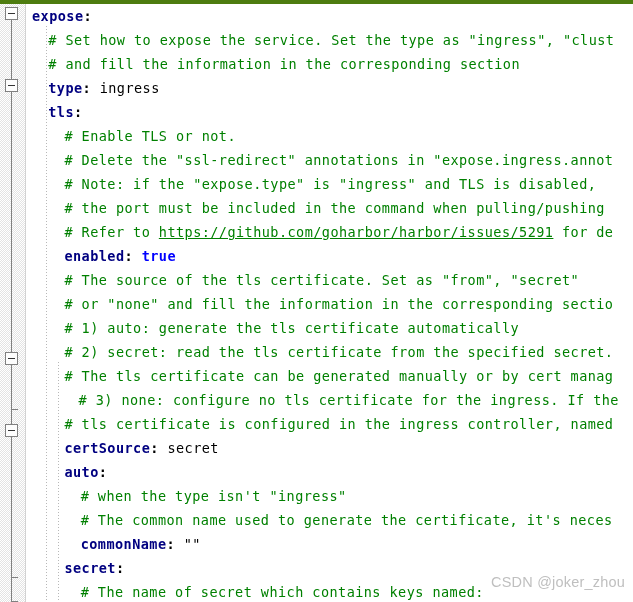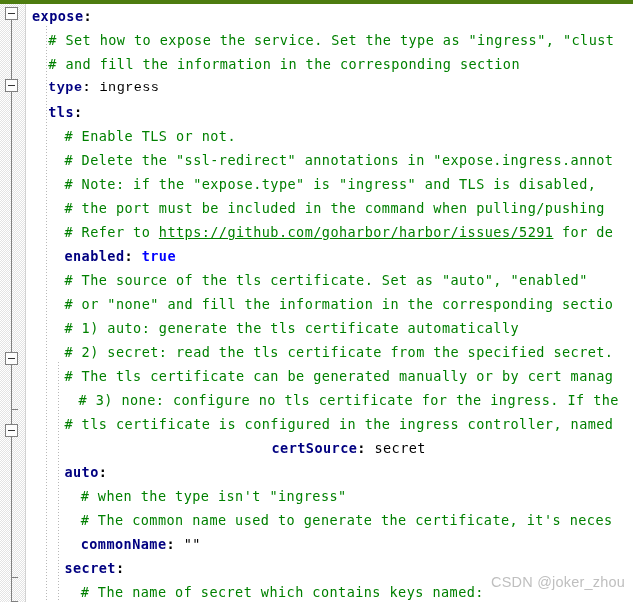--- a/index.html
+++ b/index.html
@@ -158,36 +158,36 @@
 
   <div class="code">
     <div id="guide-layer">
         <div class="indent-guide" style="left: 20px; top: 22px; height: 576px;"></div>
         <div class="indent-guide" style="left: 32px; top: 358px; height: 240px;"></div>
       </div>
     <div id="lines">
         <div class="line" style="padding-left: 6px;"><span class="k">expose</span><span class="p">:</span></div>
         <div class="line" style="padding-left: 22.24px;"><span class="c"># Set how to expose the service. Set the type as "ingress", "clust</span></div>
         <div class="line" style="padding-left: 22.24px;"><span class="c"># and fill the information in the corresponding section</span></div>
-        <div class="line" style="padding-left: 22.24px; font-family: Liberation Mono, monospace;"><span class="k">type</span><span class="p">:</span><span class="v"> ingress</span></div>
+        <div class="line" style="padding-left: 22.24px;"><span class="k">type</span><span class="p">:</span><span class="v"> ingress</span></div>
         <div class="line" style="padding-left: 22.24px;"><span class="k">tls</span><span class="p">:</span></div>
         <div class="line" style="padding-left: 38.48px;"><span class="c"># Enable TLS or not.</span></div>
         <div class="line" style="padding-left: 38.48px;"><span class="c"># Delete the "ssl-redirect" annotations in "expose.ingress.annot</span></div>
         <div class="line" style="padding-left: 38.48px;"><span class="c"># Note: if the "expose.type" is "ingress" and TLS is disabled,</span></div>
         <div class="line" style="padding-left: 38.48px;"><span class="c"># the port must be included in the command when pulling/pushing</span></div>
         <div class="line" style="padding-left: 38.48px;"><span class="c"># Refer to </span><span class="u">https://github.com/goharbor/harbor/issues/5291</span><span class="c"> for de</span></div>
         <div class="line" style="padding-left: 38.48px;"><span class="k">enabled</span><span class="p">:</span><span class="b"> true</span></div>
-        <div class="line" style="padding-left: 38.48px;"><span class="c"># The source of the tls certificate. Set as "auto", "enabled"</span></div>
+        <div class="line" style="padding-left: 38.48px;"><span class="c"># The source of the tls certificate. Set as "from", "secret"</span></div>
         <div class="line" style="padding-left: 38.48px;"><span class="c"># or "none" and fill the information in the corresponding sectio</span></div>
         <div class="line" style="padding-left: 38.48px;"><span class="c"># 1) auto: generate the tls certificate automatically</span></div>
         <div class="line" style="padding-left: 38.48px;"><span class="c"># 2) secret: read the tls certificate from the specified secret.</span></div>
         <div class="line" style="padding-left: 38.48px;"><span class="c"># The tls certificate can be generated manually or by cert manag</span></div>
         <div class="line" style="padding-left: 38.48px; text-align: center;"><span class="c"># 3) none: configure no tls certificate for the ingress. If the</span></div>
         <div class="line" style="padding-left: 38.48px;"><span class="c"># tls certificate is configured in the ingress controller, named</span></div>
-        <div class="line" style="padding-left: 38.48px; text-align: center;"><span class="k">certSource</span><span class="p">:</span><span class="v"> secret</span></div>
+        <div class="line" style="padding-left: 38.48px;"><span class="k">certSource</span><span class="p">:</span><span class="v"> secret</span></div>
         <div class="line" style="padding-left: 38.48px;"><span class="k">auto</span><span class="p">:</span></div>
         <div class="line" style="padding-left: 54.72px;"><span class="c"># when the type isn't "ingress"</span></div>
         <div class="line" style="padding-left: 54.72px;"><span class="c"># The common name used to generate the certificate, it's neces</span></div>
         <div class="line" style="padding-left: 54.72px;"><span class="k">commonName</span><span class="p">:</span><span class="s"> ""</span></div>
         <div class="line" style="padding-left: 38.48px;"><span class="k">secret</span><span class="p">:</span></div>
         <div class="line" style="padding-left: 54.72px;"><span class="c"># The name of secret which contains keys named:</span></div>
         <div class="line" style="padding-left: 54.72px;"></div>
       </div>
   </div>
 

